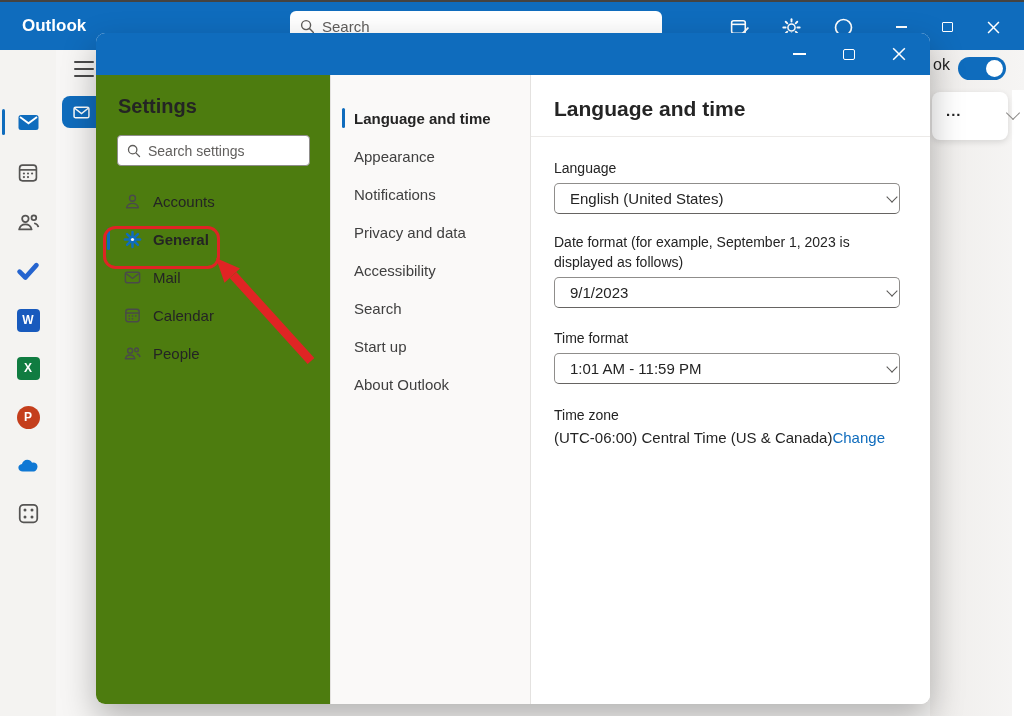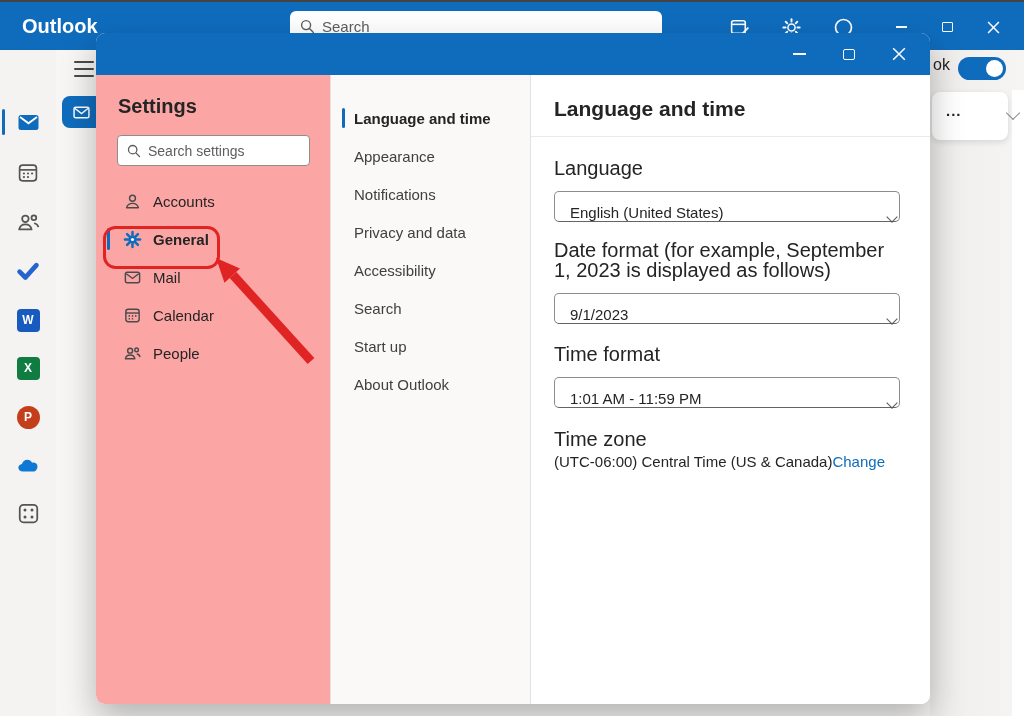--- a/index.html
+++ b/index.html
@@ -15,21 +15,21 @@
   html,body{width:1024px;height:716px;}
   body{
     position:relative;overflow:hidden;
     font-family:"Liberation Sans",sans-serif;
     background:#e9e7e5;color:var(--ink);
   }
   
   .top-edge{position:absolute;left:0;top:0;width:1024px;height:2px;background:#454341;}
   
   .app-header{position:absolute;left:0;top:2px;width:1024px;height:48px;background:var(--accent);}
-  .app-title{position:absolute;left:22px;top:0;height:48px;line-height:48px;color:#fff;font-size:20px;font-weight:bold;}
+  .app-title{position:absolute;left:22px;top:0;height:48px;line-height:48px;color:#fff;font-size:17px;font-weight:bold;}
   .app-search{position:absolute;left:290px;top:9px;width:372px;height:31px;background:#fff;border-radius:6px;display:flex;align-items:center;padding:0 10px;gap:7px;}
   .app-search input{border:none;outline:none;flex:1;font-size:15px;font-family:inherit;color:var(--ink);background:transparent;}
   .app-search input::placeholder{color:#605e5c;}
   .hdr-icons{position:absolute;left:728px;top:9px;height:32px;display:flex;align-items:center;gap:30px;}
   .hdr-ic{width:22px;height:22px;display:flex;align-items:center;justify-content:center;}
   .win-controls{position:absolute;right:8px;top:8px;height:34px;display:flex;align-items:center;}
   .wc{width:46px;height:34px;display:flex;align-items:center;justify-content:center;}
   .wc .dash{width:11px;height:2px;background:#fff;}
   .wc .sq{width:11px;height:10px;border:1.4px solid #fff;border-radius:1px;}
   
@@ -50,43 +50,43 @@
   .more-card{position:absolute;left:932px;top:92px;width:76px;height:48px;background:#fff;border-radius:8px;box-shadow:0 2px 6px rgba(0,0,0,.12);}
   .more-dots{position:absolute;left:14px;top:10px;font-size:15px;letter-spacing:1px;font-weight:bold;color:var(--ink);}
   .pane-chev{position:absolute;left:1008px;top:108px;width:10px;height:10px;border-right:1.8px solid #8a8886;border-bottom:1.8px solid #8a8886;transform:rotate(45deg);}
   
   .dialog{position:absolute;left:96px;top:33px;width:834px;height:671px;border-radius:9px;background:#fff;box-shadow:0 14px 34px rgba(0,0,0,.28);overflow:hidden;z-index:10;}
   .dlg-header{height:42px;background:var(--accent);display:flex;justify-content:flex-end;align-items:center;padding-right:6px;}
   .dlg-wc{width:50px;height:42px;display:flex;align-items:center;justify-content:center;}
   .dlg-wc .dash{width:13px;height:2px;background:#fff;}
   .dlg-wc .sq{width:12px;height:11px;border:1.5px solid #fff;border-radius:2px;}
   .dlg-body{display:flex;height:629px;}
-  .col1{width:234px;background:#fca5a5;position:relative;}
+  .col1{width:234px;background:#4d7c0f;position:relative;}
   .col2{width:212px;background:#faf9f8;border-left:1px solid var(--divider);position:relative;}
   .col3{flex:1;background:#fff;border-left:1px solid var(--divider);padding:0 24px 0 23px;position:relative;}
   .settings-title{margin:20px 0 0 22px;font-size:20px;font-weight:bold;color:var(--ink);}
   .settings-search{margin:17px 20px 0 21px;height:31px;background:#fff;border:1px solid var(--border);border-radius:4px;display:flex;align-items:center;padding:8px 9px;gap:7px;}
   .settings-search input{border:none;outline:none;flex:1;font-size:14px;font-family:inherit;color:var(--ink);background:transparent;min-width:0;}
   .settings-search input::placeholder{color:#605e5c;}
   .snav{margin-top:16px;}
   .snav-item{position:relative;height:38px;display:flex;align-items:center;padding-left:27px;gap:11px;font-size:15px;color:var(--ink);cursor:pointer;}
   .snav-item.selected{font-weight:bold;}
   .snav-bar{position:absolute;left:11px;top:8px;width:3px;height:22px;border-radius:2px;background:var(--accent);}
   .cats{padding-top:24px;}
   .cat-item{position:relative;height:38px;display:flex;align-items:center;padding-left:23px;font-size:15px;color:#404040;cursor:pointer;}
   .cat-item.selected{font-weight:bold;color:var(--ink);}
   .cat-bar{position:absolute;left:11px;top:9px;width:3px;height:20px;border-radius:2px;background:var(--accent);}
   .panel-title{margin-top:22px;font-size:21px;font-weight:bold;color:var(--ink);}
   .title-divider{height:1px;background:#eceae8;margin:15px -24px 0 -23px;}
-  .field-label{font-size:20px;color:var(--ink);line-height:20px;width:352px;}
+  .field-label{font-size:14px;color:var(--ink);line-height:20px;width:352px;}
   .lbl-language{margin-top:21px;}
   .lbl-date{margin-top:18px;}
   .lbl-time{margin-top:20px;}
   .lbl-zone{margin-top:21px;}
-  .select{margin-top:13px;width:346px;height:31px;border:1px solid var(--border);border-bottom:1px solid #666462;border-radius:5px;background:#fff;display:flex;align-items:flex-end;padding:0 3px 0 15px;font-size:15px;color:var(--ink);cursor:pointer;}
+  .select{margin-top:5px;width:346px;height:31px;border:1px solid var(--border);border-bottom:1px solid #666462;border-radius:5px;background:#fff;display:flex;align-items:center;padding:0 3px 0 15px;font-size:15px;color:var(--ink);cursor:pointer;}
   .select .grow{flex:1;}
   .chev{width:8px;height:8px;border-right:1.6px solid #5a5856;border-bottom:1.6px solid #5a5856;transform:rotate(45deg);margin-top:-4px;}
   .zone-row{margin-top:4px;display:flex;gap:0;font-size:15px;}
   .zone-val{color:var(--ink);}
   .change-link{color:var(--link);cursor:pointer;}
   
   .overlay{position:absolute;left:0;top:0;width:1024px;height:716px;z-index:50;pointer-events:none;}
   .annot-stroke{stroke:var(--annotation);}
   .annot-fill{fill:var(--annotation);}
 </style>

